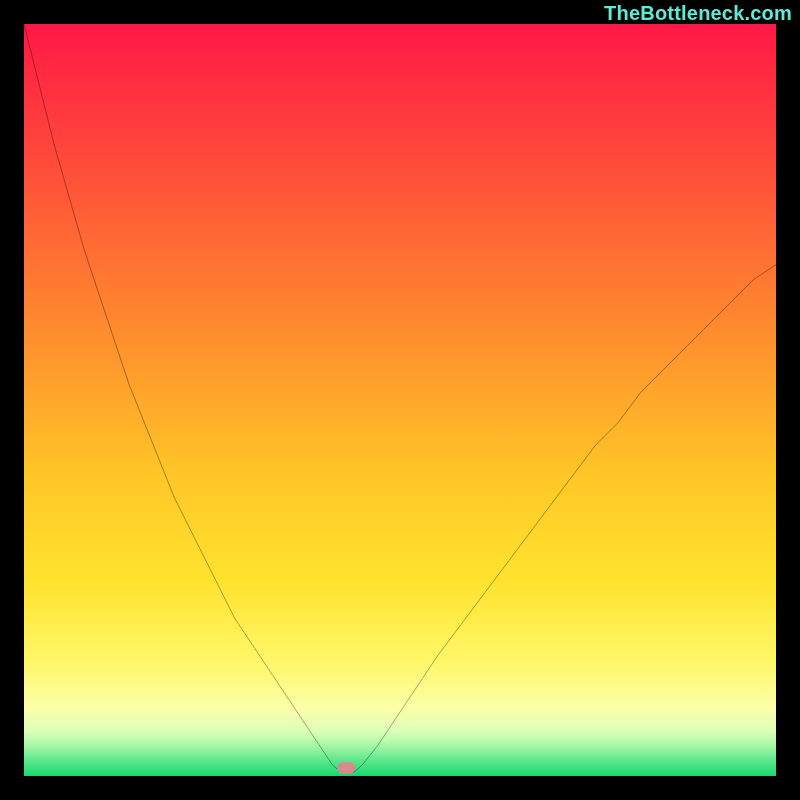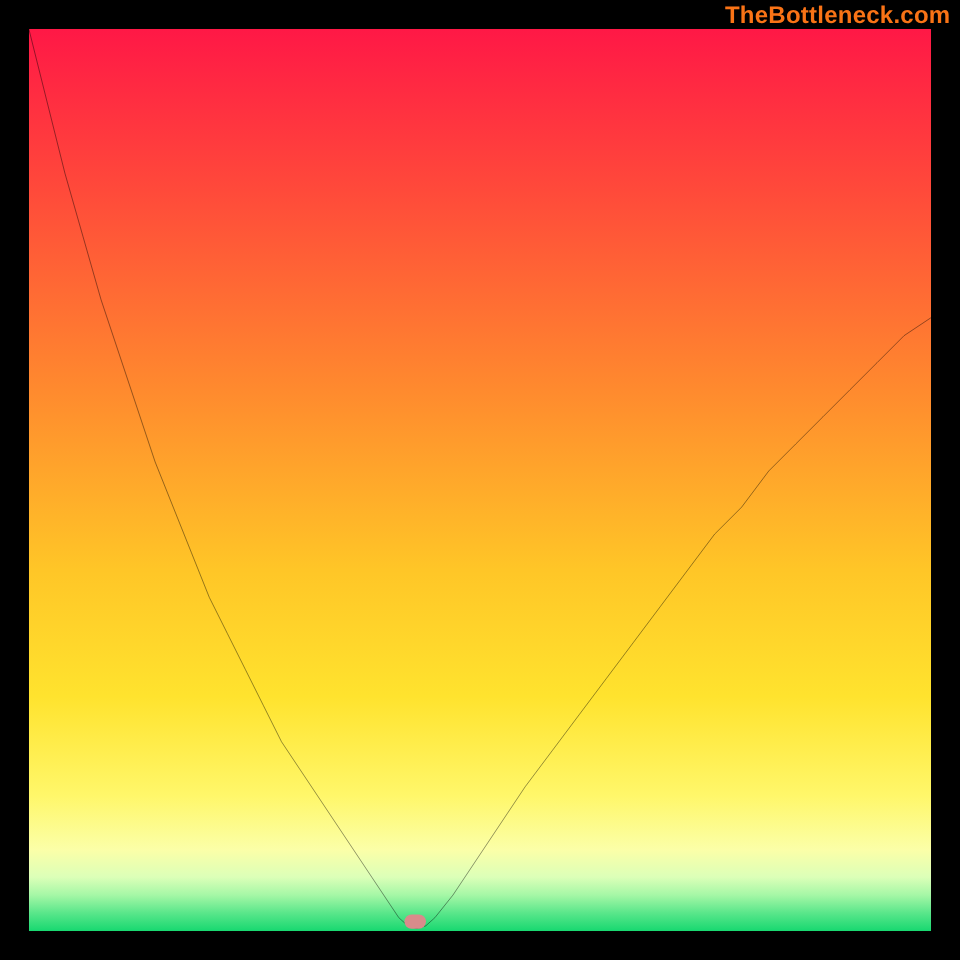--- a/index.html
+++ b/index.html
@@ -35,21 +35,21 @@
     border-radius: 6px;
     transform: translate(-50%, -50%);
   }
   .watermark {
     position: absolute;
     top: 2px;
     right: 8px;
     font-family: Arial, Helvetica, sans-serif;
     font-size: 20px;
     font-weight: 600;
-    color: #f97316;
+    color: #5eead4;
     letter-spacing: 0.2px;
     user-select: none;
   }
 </style>
 </head>
 <body>
 
 <div class="frame">
 
   <div class="plot-area">

